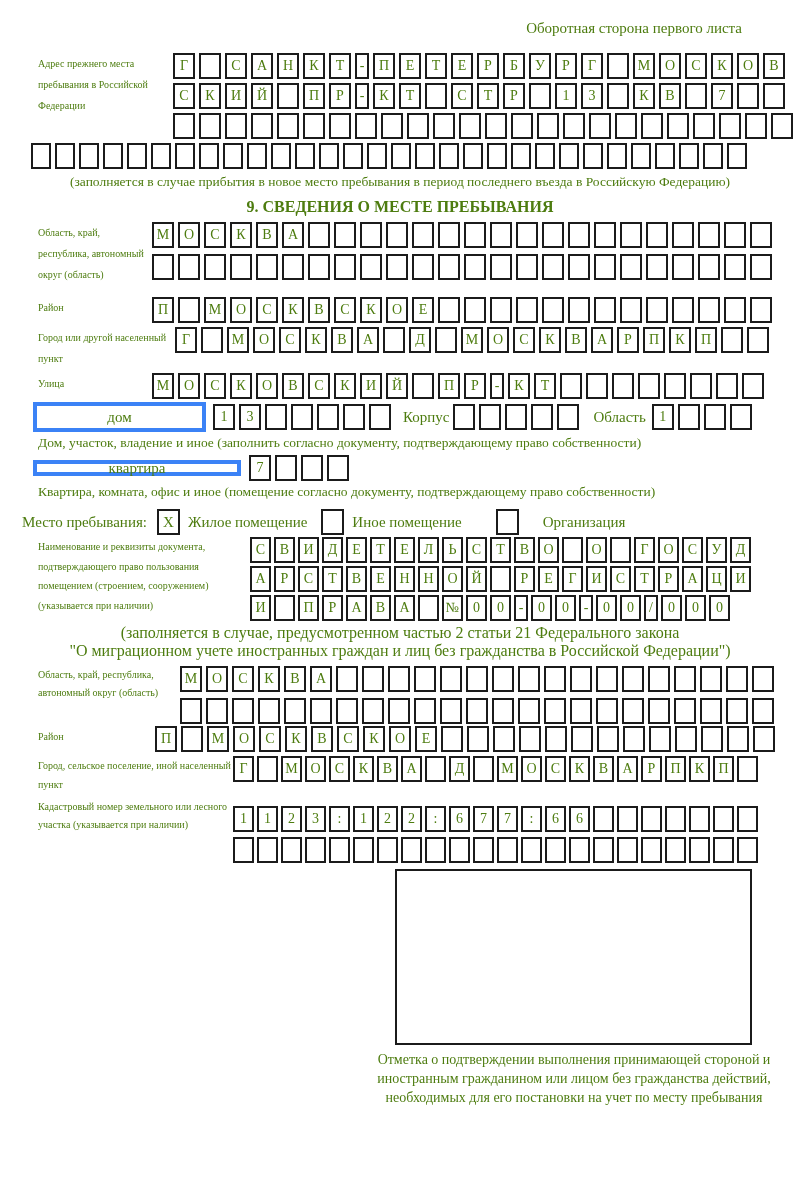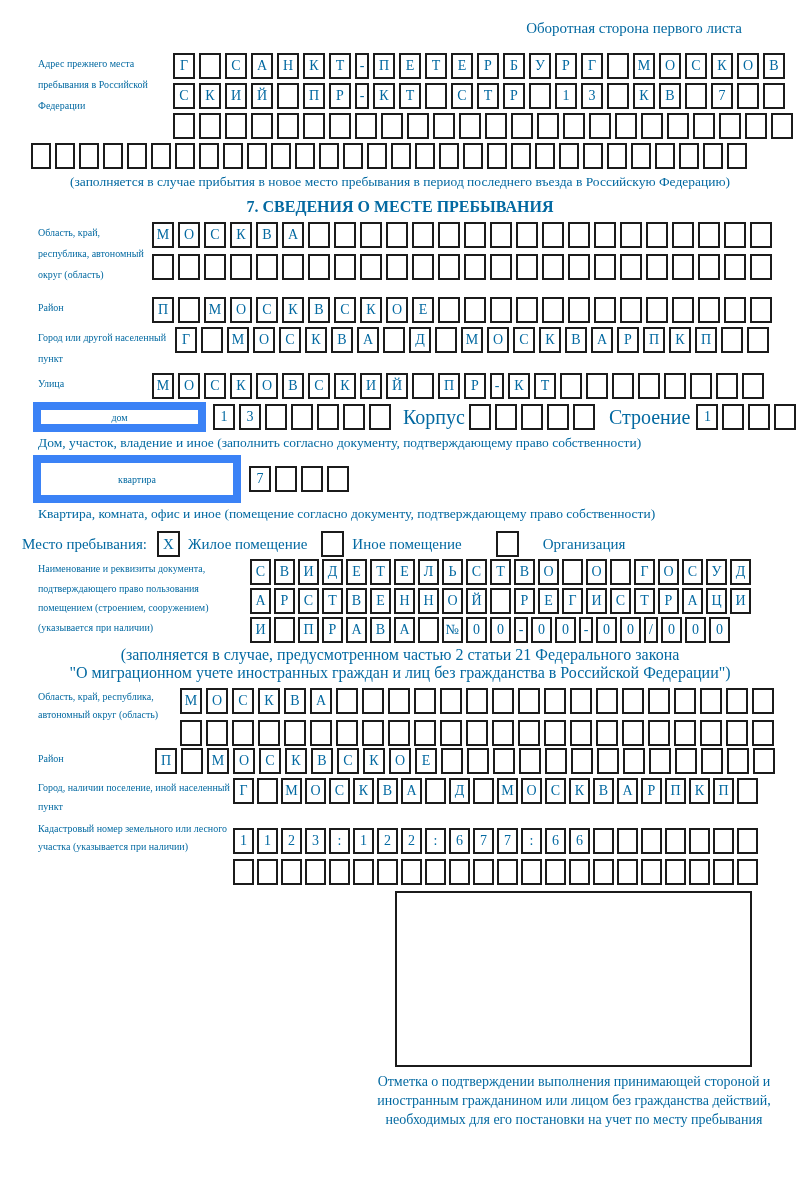--- a/index.html
+++ b/index.html
@@ -1,18 +1,18 @@
 <!DOCTYPE html>
 <html><head>
 <meta charset="utf-8">
 <style>
   html,body{margin:0;padding:0;background:#fff;}
   #page{
     position:relative;width:800px;height:1180px;overflow:hidden;
-    background:#fff;color:#0369a1;
+    background:#fff;color:#4d7c0f;
     font-family:"Liberation Serif","DejaVu Serif",serif;
   }
   .corner{ text-align:right; padding:20px 58px 0 0; font-size:15px; }
   .label{ font-size:10px; line-height:21px; }
   .frow{ display:flex; align-items:flex-start; }
   .ml38{ margin-left:38px; }
   .w135{ width:135px; flex:0 0 135px; }
   .w114{ width:114px; flex:0 0 114px; }
   .w137{ width:137px; flex:0 0 137px; }
   .w212{ width:212px; flex:0 0 212px; line-height:19.5px; }
@@ -27,24 +27,24 @@
     border:2px solid #1b1b1b; display:flex; align-items:center; justify-content:center;
     font-size:14px; background:#fff;
   }
   .boxes.small .cell{ width:20px; }
   .boxes.mid .cell{ width:21px; }
   .boxes .cell.narrow{ width:14px; }
   .fullrow{ margin-left:-7px; margin-top:4px; }
   .note-center{ text-align:center; font-size:13.5px; margin-top:5px; }
   .sec-title{ text-align:center; font-weight:bold; font-size:16px; margin:8px 0 6px 0; }
   .widebox{
-    box-sizing:border-box; border:8px solid #3b82f6; height:30px;
-    display:flex; align-items:center; justify-content:center; font-size:10px; background:#fff;
+    box-sizing:border-box; border:4px solid #3b82f6; height:30px;
+    display:flex; align-items:center; justify-content:center; font-size:15px; background:#fff;
   }
-  .inline-lbl{ font-size:20px; line-height:30px; }
+  .inline-lbl{ font-size:15px; line-height:30px; }
   .smallnote{ font-size:13.5px; margin:3px 0 0 38px; }
   .stay{ display:flex; align-items:center; margin:9px 0 0 22px; font-size:15px; }
   .chk{
     box-sizing:border-box; width:23px; height:26px; border:2px solid #1b1b1b;
     display:flex; align-items:center; justify-content:center; font-size:15px;
   }
   .hint{ font-size:13.5px; margin:2px 0 0 243px; }
   .center-note{ text-align:center; font-size:16px; line-height:18px; margin-top:3px; }
   .stamp-box{
     box-sizing:border-box; width:357px; height:176px; border:2px solid #1b1b1b;
@@ -176,21 +176,21 @@
         <span class="cell"></span>
         <span class="cell"></span>
         <span class="cell"></span>
         <span class="cell"></span>
         <span class="cell"></span>
         <span class="cell"></span>
       </div>
   </div>
   <div class="note-center">(заполняется в случае прибытия в новое место пребывания в период последнего въезда в Российскую Федерацию)</div>
 
-  <div class="sec-title">7. СВЕДЕНИЯ О МЕСТЕ ПРЕБЫВАНИЯ</div>
+  <div class="sec-title">9. СВЕДЕНИЯ О МЕСТЕ ПРЕБЫВАНИЯ</div>
 
   <div class="frow ml38">
     <div class="label w114">Область, край, республика, автономный округ (область)</div>
     <div class="rowscol" style="gap:6px;">
       <div class="boxes">
           <span class="cell">М</span>
           <span class="cell">О</span>
           <span class="cell">С</span>
           <span class="cell">К</span>
           <span class="cell">В</span>
@@ -344,32 +344,32 @@
         <span class="cell"></span>
       </div>
     <div class="inline-lbl" style="margin:0 4px 0 12px;">Корпус</div>
     <div class="boxes">
         <span class="cell"></span>
         <span class="cell"></span>
         <span class="cell"></span>
         <span class="cell"></span>
         <span class="cell"></span>
       </div>
-    <div class="inline-lbl" style="margin:0 6px 0 14px;">Строение</div>
+    <div class="inline-lbl" style="margin:0 6px 0 14px;">Область</div>
     <div class="boxes">
         <span class="cell">1</span>
         <span class="cell"></span>
         <span class="cell"></span>
         <span class="cell"></span>
       </div>
   </div>
   <div class="smallnote">Дом, участок, владение и иное (заполнить согласно документу, подтверждающему право собственности)</div>
 
   <div class="frow" style="margin:4px 0 0 33px; align-items:center;">
-    <div class="widebox" style="width:208px; height:48px;">квартира</div>
+    <div class="widebox" style="width:208px; height:16px;">квартира</div>
     <div class="boxes" style="margin-left:8px;">
         <span class="cell">7</span>
         <span class="cell"></span>
         <span class="cell"></span>
         <span class="cell"></span>
       </div>
   </div>
   <div class="smallnote">Квартира, комната, офис и иное (помещение согласно документу, подтверждающему право собственности)</div>
 
   <div class="stay">
@@ -540,21 +540,21 @@
         <span class="cell"></span>
         <span class="cell"></span>
         <span class="cell"></span>
         <span class="cell"></span>
         <span class="cell"></span>
         <span class="cell"></span>
       </div>
   </div>
 
   <div class="frow ml38 mt4">
-    <div class="label w195" style="line-height:19px;">Город, наличии поселение, иной населенный пункт</div>
+    <div class="label w195" style="line-height:19px;">Город, сельское поселение, иной населенный пункт</div>
     <div class="boxes g3 mid">
         <span class="cell">Г</span>
         <span class="cell"></span>
         <span class="cell">М</span>
         <span class="cell">О</span>
         <span class="cell">С</span>
         <span class="cell">К</span>
         <span class="cell">В</span>
         <span class="cell">А</span>
         <span class="cell"></span>

